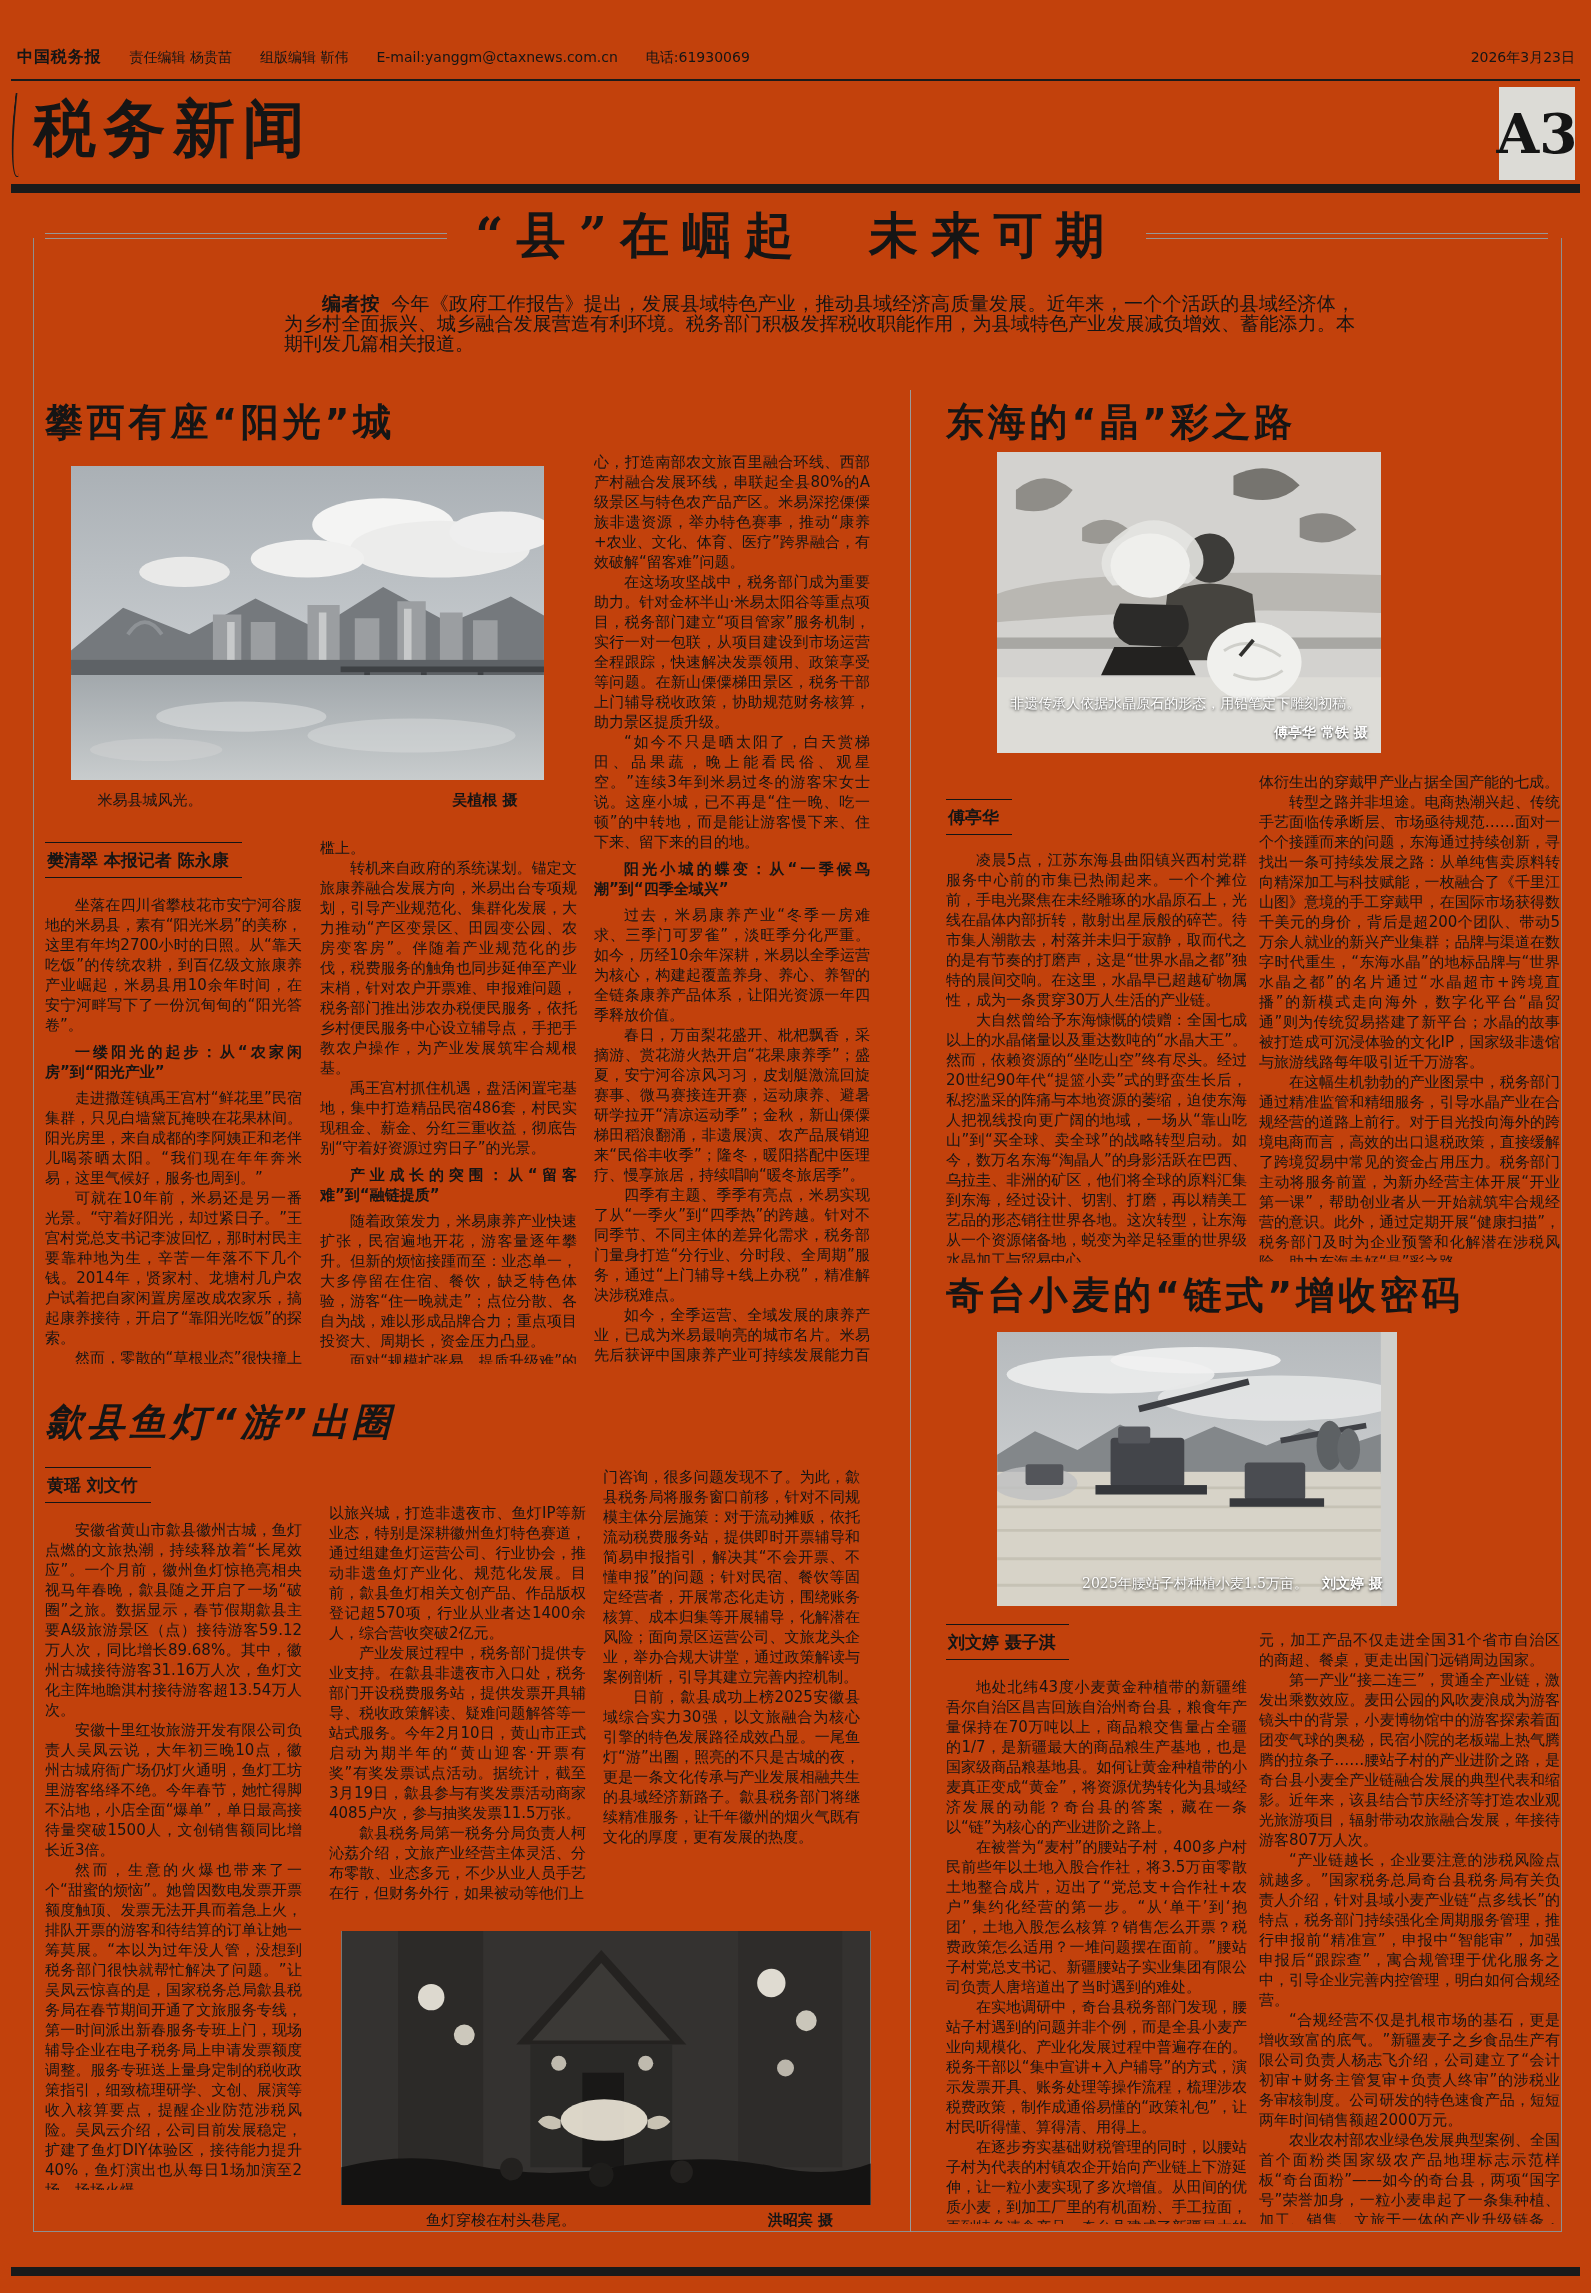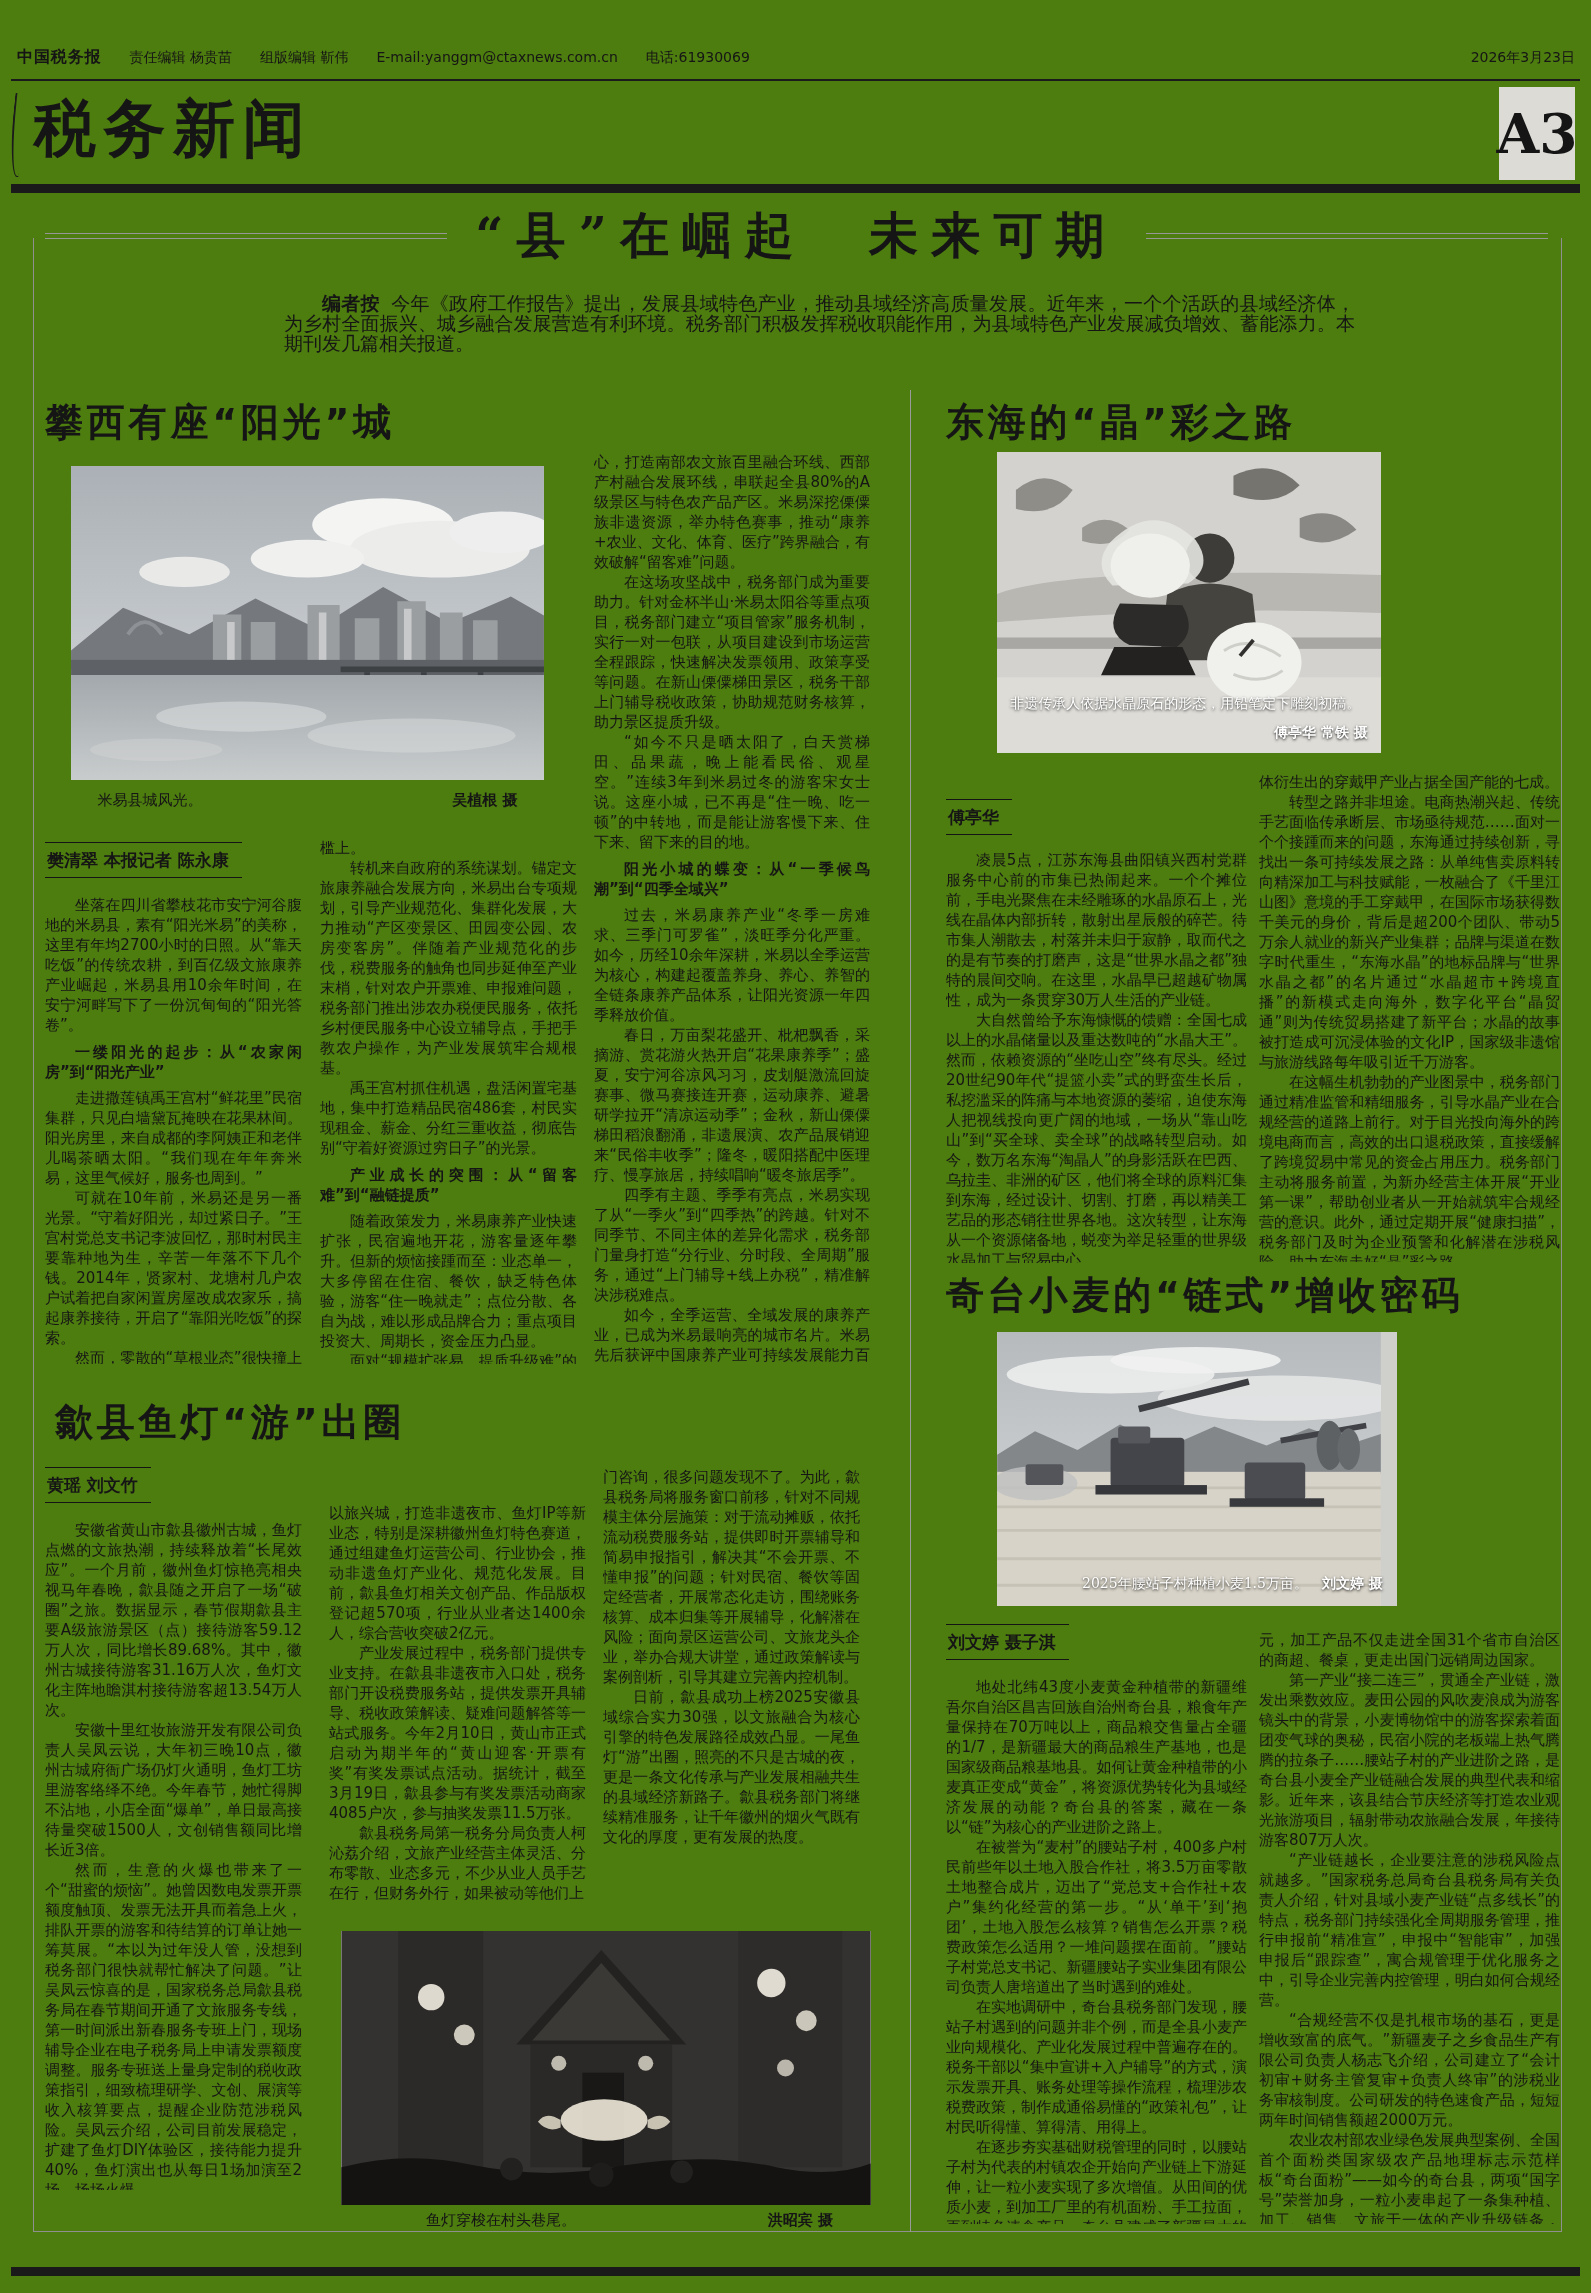--- a/index.html
+++ b/index.html
@@ -1,16 +1,16 @@
 <!DOCTYPE html>
 <html style="font-size:15px"><head>
 <meta charset="utf-8">
 <style>
   html,body{margin:0;padding:0;background:#e9e9e6;}
-  #page{position:relative;width:1592px;height:2294px;margin:0 auto;background:#4d7c0f;
+  #page{position:relative;width:1592px;height:2294px;margin:0 auto;background:#c2410c;
         font-family:"DejaVu Sans",sans-serif;color:#151515;overflow:hidden;}
   .abs{position:absolute;}
   
   .info-row{display:flex;justify-content:space-between;align-items:baseline;font-size:14px;}
   .info-left{display:flex;gap:28px;align-items:baseline;}
   .paper-name{font-weight:bold;font-size:16px;letter-spacing:0.9px;}
   .hrule{background:#1a1a1a;}
   .sec-title{font-size:62px;font-weight:bold;letter-spacing:7.6px;white-space:nowrap;}
   .flourish{width:9.5px;border-left:2.8px solid #1b1b1b;border-bottom:0.9px solid #1b1b1b;
             border-radius:0 0 0 90%;transform:skewX(-6deg);}
@@ -180,21 +180,21 @@
     <p>凌晨5点，江苏东海县曲阳镇兴西村党群服务中心前的市集已热闹起来。一个个摊位前，手电光聚焦在未经雕琢的水晶原石上，光线在晶体内部折转，散射出星辰般的碎芒。待市集人潮散去，村落并未归于寂静，取而代之的是有节奏的打磨声，这是“世界水晶之都”独特的晨间交响。在这里，水晶早已超越矿物属性，成为一条贯穿30万人生活的产业链。</p>
     <p>大自然曾给予东海慷慨的馈赠：全国七成以上的水晶储量以及重达数吨的“水晶大王”。然而，依赖资源的“坐吃山空”终有尽头。经过20世纪90年代“提篮小卖”式的野蛮生长后，私挖滥采的阵痛与本地资源的萎缩，迫使东海人把视线投向更广阔的地域，一场从“靠山吃山”到“买全球、卖全球”的战略转型启动。如今，数万名东海“淘晶人”的身影活跃在巴西、乌拉圭、非洲的矿区，他们将全球的原料汇集到东海，经过设计、切割、打磨，再以精美工艺品的形态销往世界各地。这次转型，让东海从一个资源储备地，蜕变为举足轻重的世界级水晶加工与贸易中心。</p>
 
   </div>
   <div class="abs col" style="left:1259px;top:772px;width:301px;height:490px;">
     <p class="cont">体衍生出的穿戴甲产业占据全国产能的七成。</p>
     <p>转型之路并非坦途。电商热潮兴起、传统手艺面临传承断层、市场亟待规范……面对一个个接踵而来的问题，东海通过持续创新，寻找出一条可持续发展之路：从单纯售卖原料转向精深加工与科技赋能，一枚融合了《千里江山图》意境的手工穿戴甲，在国际市场获得数千美元的身价，背后是超200个团队、带动5万余人就业的新兴产业集群；品牌与渠道在数字时代重生，“东海水晶”的地标品牌与“世界水晶之都”的名片通过“水晶超市+跨境直播”的新模式走向海外，数字化平台“晶贸通”则为传统贸易搭建了新平台；水晶的故事被打造成可沉浸体验的文化IP，国家级非遗馆与旅游线路每年吸引近千万游客。</p>
     <p>在这幅生机勃勃的产业图景中，税务部门通过精准监管和精细服务，引导水晶产业在合规经营的道路上前行。对于目光投向海外的跨境电商而言，高效的出口退税政策，直接缓解了跨境贸易中常见的资金占用压力。税务部门主动将服务前置，为新办经营主体开展“开业第一课”，帮助创业者从一开始就筑牢合规经营的意识。此外，通过定期开展“健康扫描”，税务部门及时为企业预警和化解潜在涉税风险，助力东海走好“晶”彩之路。</p>
   </div>
 
-  <div class="abs art-title" style="left:55px;top:1397px;">歙县鱼灯“游”出圈</div>
+  <div class="abs art-title" style="left:45px;top:1397px;font-style:italic;">歙县鱼灯“游”出圈</div>
   <div class="abs" style="left:45px;top:1467px;">
     <span class="byline">黄瑶 刘文竹</span>
   </div>
 
   <div class="abs col" style="left:45px;top:1520px;width:257px;height:670px;">
     <p>安徽省黄山市歙县徽州古城，鱼灯点燃的文旅热潮，持续释放着“长尾效应”。一个月前，徽州鱼灯惊艳亮相央视马年春晚，歙县随之开启了一场“破圈”之旅。数据显示，春节假期歙县主要A级旅游景区（点）接待游客59.12万人次，同比增长89.68%。其中，徽州古城接待游客31.16万人次，鱼灯文化主阵地瞻淇村接待游客超13.54万人次。</p>
     <p>安徽十里红妆旅游开发有限公司负责人吴凤云说，大年初三晚10点，徽州古城府衙广场仍灯火通明，鱼灯工坊里游客络绎不绝。今年春节，她忙得脚不沾地，小店全面“爆单”，单日最高接待量突破1500人，文创销售额同比增长近3倍。</p>
     <p>然而，生意的火爆也带来了一个“甜蜜的烦恼”。她曾因数电发票开票额度触顶、发票无法开具而着急上火，排队开票的游客和待结算的订单让她一筹莫展。“本以为过年没人管，没想到税务部门很快就帮忙解决了问题。”让吴凤云惊喜的是，国家税务总局歙县税务局在春节期间开通了文旅服务专线，第一时间派出新春服务专班上门，现场辅导企业在电子税务局上申请发票额度调整。服务专班送上量身定制的税收政策指引，细致梳理研学、文创、展演等收入核算要点，提醒企业防范涉税风险。吴凤云介绍，公司目前发展稳定，扩建了鱼灯DIY体验区，接待能力提升40%，鱼灯演出也从每日1场加演至2场，场场火爆。</p>
 
   </div>

